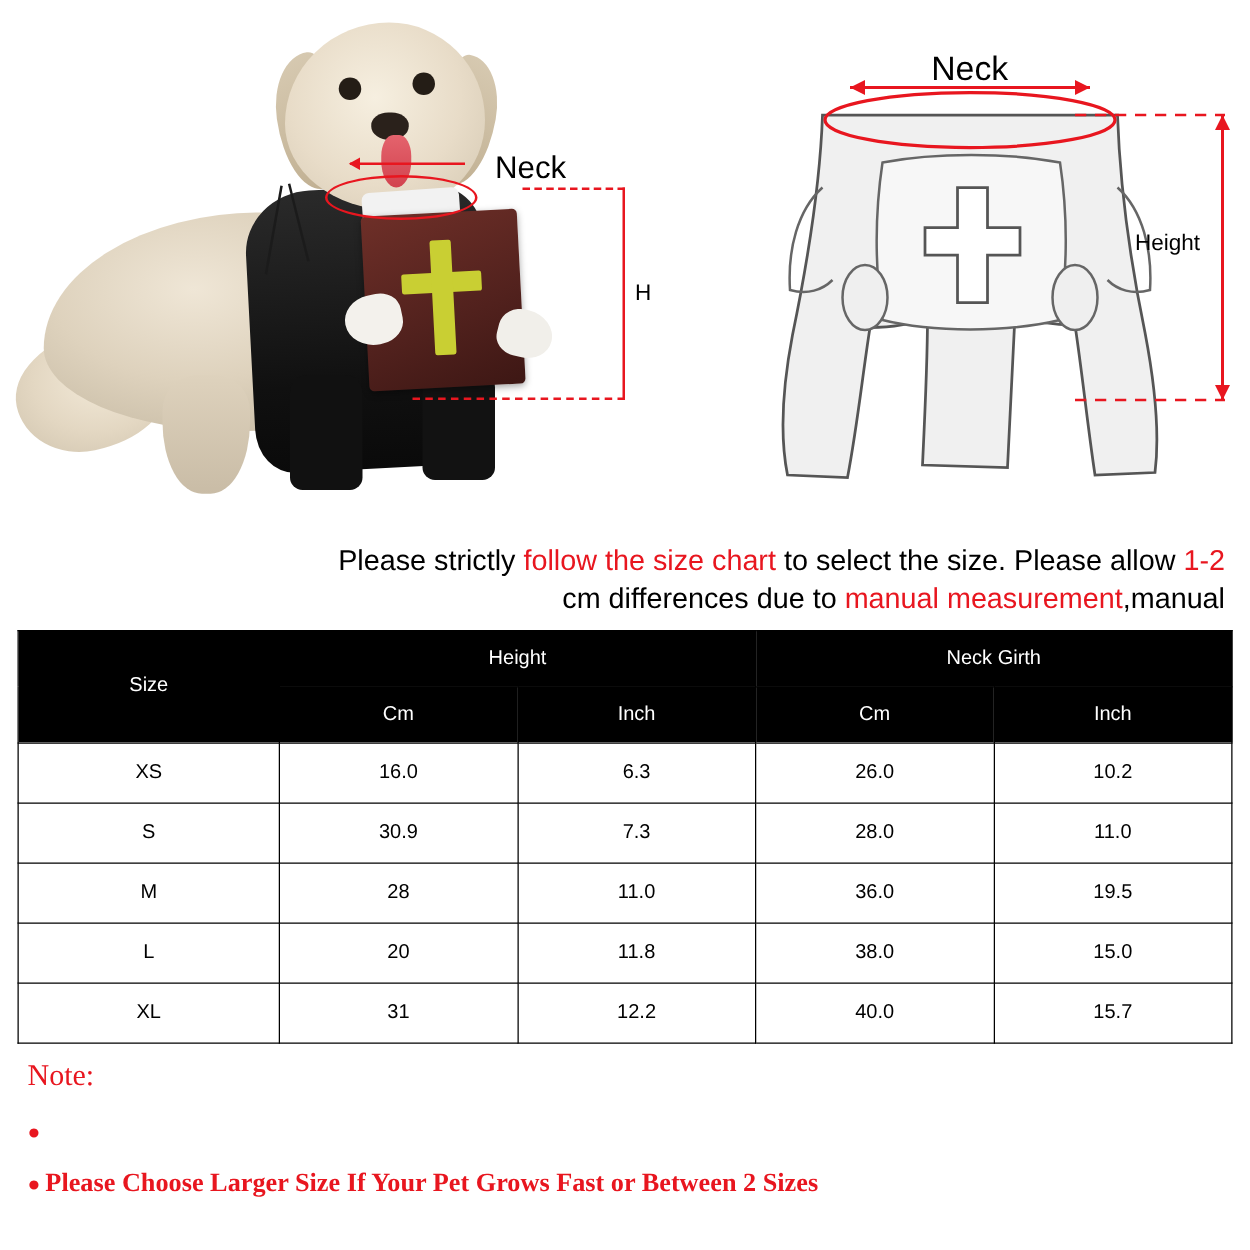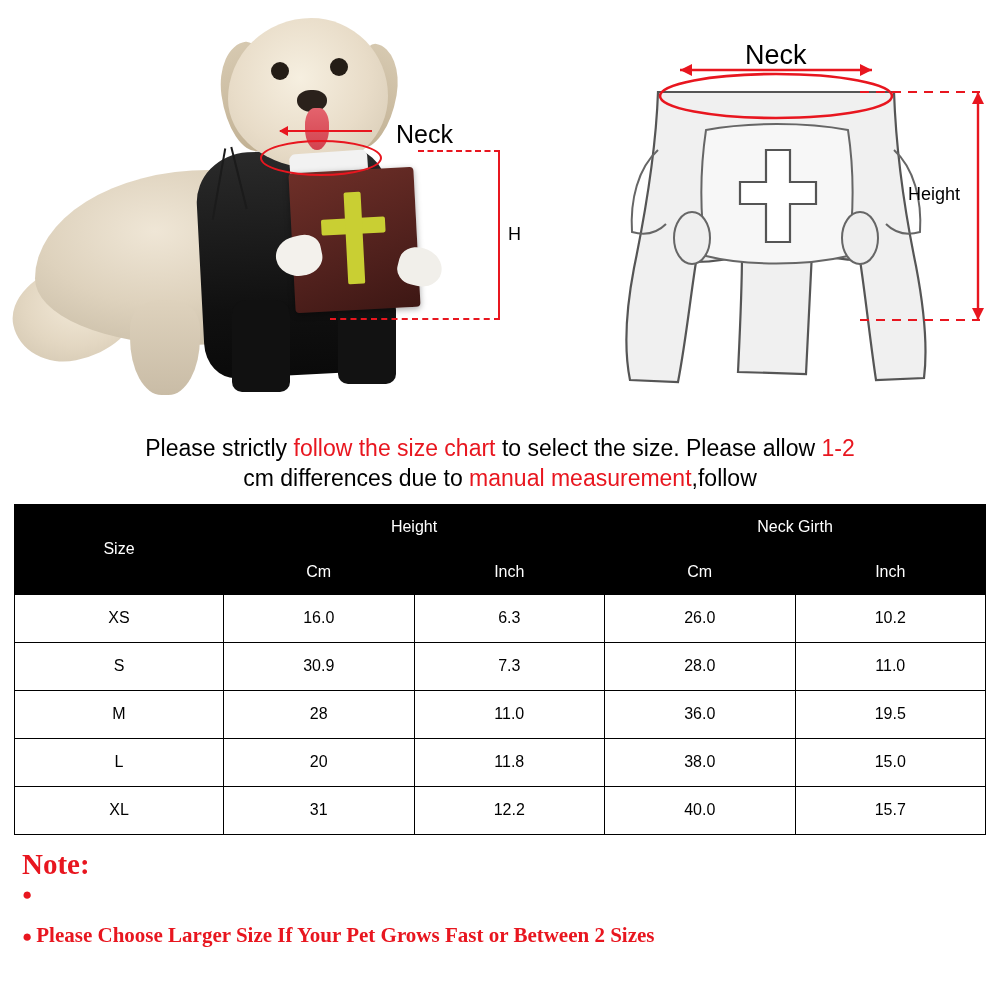--- a/index.html
+++ b/index.html
@@ -329,21 +329,21 @@
   }
 
   
   .chart-block {
     position: absolute;
     left: 14px;
     top: 425px;
     width: 972px;
   }
   .chart-note {
-    text-align: center;
+    text-align: right;
     font-size: 23px;
     line-height: 1.32;
     padding: 8px 6px 10px 6px;
     color: #000;
   }
   .hl-red { color: #e8161f; }
 
   table.size-table {
     width: 972px;
     border-collapse: collapse;
@@ -372,23 +372,23 @@
   
   .notes {
     position: absolute;
     left: 22px;
     top: 848px;
     width: 960px;
     font-family: "Liberation Serif", serif;
     color: #e8161f;
   }
   .notes-title {
-    font-size: 29px;
-    font-weight: bold;
-    margin-bottom: 4px;
+    font-size: 24px;
+    font-weight: normal;
+    margin-bottom: 21px;
   }
   .note-line {
     font-size: 21px;
     font-weight: bold;
     margin-bottom: 18px;
     display: flex;
     align-items: baseline;
   }
   .bullet {
     font-size: 17px;
@@ -475,21 +475,21 @@
     </svg>
     <div class="sketch-neck-label">Neck</div>
     <div class="sketch-height-label">Height</div>
   </div>
 </div>
 
 <div class="chart-block">
 
   <div class="chart-note">
     <span>Please strictly </span><span class="hl-red">follow the size chart</span><span> to select the size. Please allow </span><span class="hl-red">1-2</span><br>
-    <span>cm differences due to </span><span class="hl-red">manual measurement</span><span>,follow</span>
+    <span>cm differences due to </span><span class="hl-red">manual measurement</span><span>,manual</span>
   </div>
 
   <table class="size-table">
     <thead>
       <tr>
         <th class="col-size" rowspan="2">Size</th>
         <th colspan="2">Height</th>
         <th colspan="2">Neck Girth</th>
       </tr>
       <tr>

